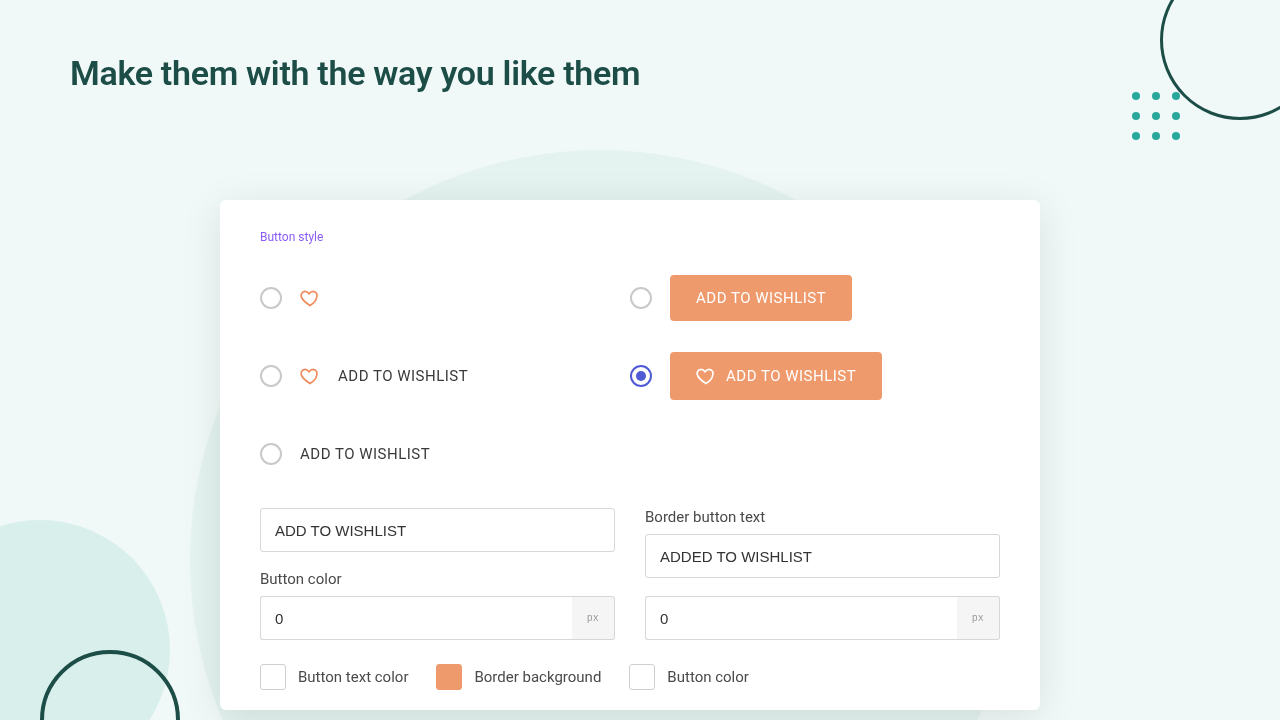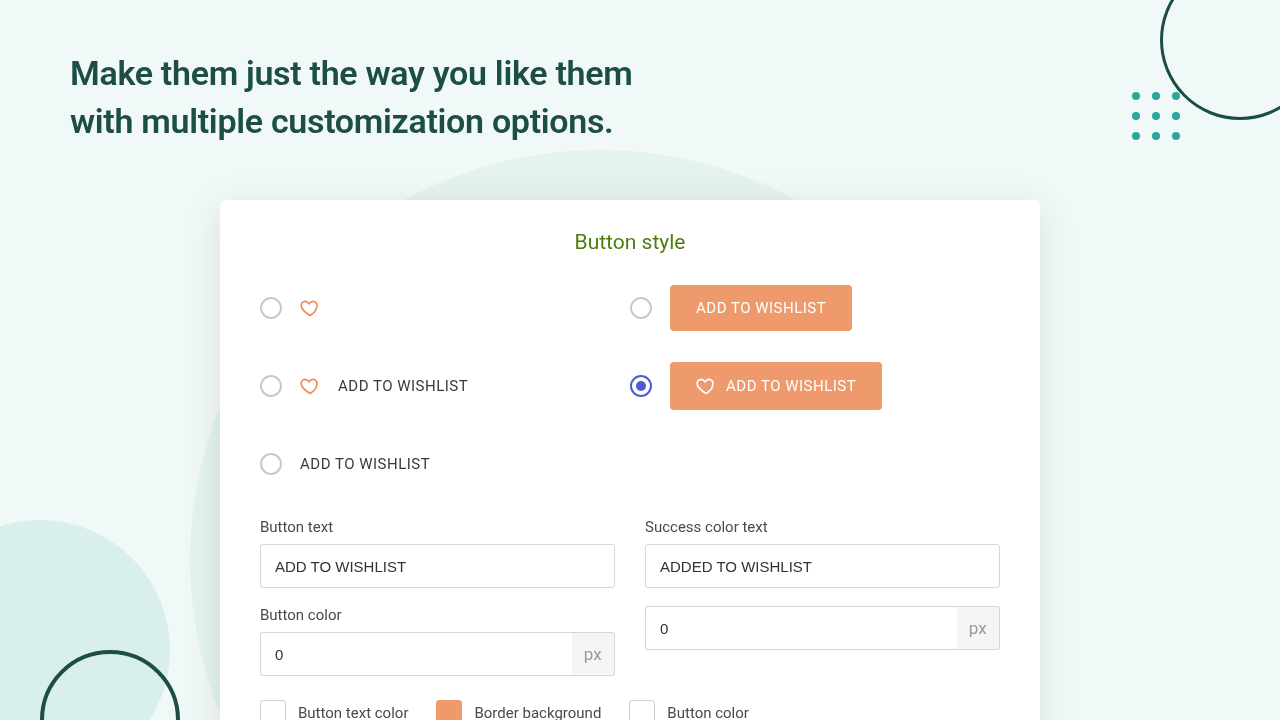--- a/index.html
+++ b/index.html
@@ -65,24 +65,23 @@
     top: 200px; left: 220px;
     width: 820px;
     background: #fff;
     border-radius: 6px;
     box-shadow: 0 8px 40px rgba(0,0,0,0.10);
     padding: 30px 40px 20px 40px;
     z-index: 2;
   }
 
   .section-title {
-    font-size: 21px;
-    color: #4d7c0f;
+    font-size: 12px;
+    color: #8b5cf6;
     margin-bottom: 24px;
-    text-align: center;
   }
 
   .style-grid {
     display: flex;
     gap: 0;
   }
   .style-col { flex: 1; }
   .style-row {
     display: flex;
     align-items: center;
@@ -166,22 +165,22 @@
   .input-group .text-input { border-top-right-radius:0; border-bottom-right-radius:0; border-right:none; }
   .suffix {
     width: 50px;
     border: 1px solid #d7d7d7;
     border-left: none;
     background: #f5f5f5;
     color: #9a9a9a;
     display: flex;
     align-items: center;
     justify-content: center;
-    font-size: 17px;
-    border-top-right-radius:3px; border-bottom-right-radius:3px;
+    font-size: 10px;
+    border-top-right-radius:3px; border-bottom-right-radius:3px;font-family:Liberation Mono, monospace;
   }
 
   .color-row {
     display: flex;
     gap: 28px;
     margin-top: 6px;
   }
   .color-item { display: flex; align-items: center; gap: 12px; }
   .swatch {
     width: 26px; height: 26px;
@@ -205,22 +204,21 @@
     <span></span>
     <span></span>
   <span></span>
     <span></span>
     <span></span>
 </div>
 <div class="blob-bl"></div>
 <div class="ring-bl"></div>
 
 <div class="headline">
-  <div>Make them just the way you like them</div>
-  <div>with multiple customization options.</div>
+  <div>Make them with the way you like them</div>
 </div>
 
 <div class="panel">
   <div class="section-title">Button style</div>
 
   <div class="style-grid">
     <div class="style-col">
       <div class="style-row">
         <span class="radio"></span>
         <span class="heart">
@@ -261,34 +259,33 @@
           </span>
           <span>ADD TO WISHLIST</span>
         </span>
       </div>
     </div>
   </div>
 
   <div class="form-grid">
     <div class="form-col">
       <div class="field-block">
-        <label class="field-label">Button text</label>
         <input class="text-input" value="ADD TO WISHLIST" style="">
       </div>
       <div class="field-block">
         <label class="field-label">Button color</label>
         <div class="input-group">
           <input class="text-input" value="0" style="">
           <span class="suffix">px</span>
         </div>
       </div>
     </div>
     <div class="form-col">
       <div class="field-block">
-        <label class="field-label">Success color text</label>
+        <label class="field-label">Border button text</label>
         <input class="text-input" value="ADDED TO WISHLIST" style="">
       </div>
       <div class="field-block">
         <div class="input-group">
           <input class="text-input" value="0" style="">
           <span class="suffix">px</span>
         </div>
       </div>
     </div>
   </div>

